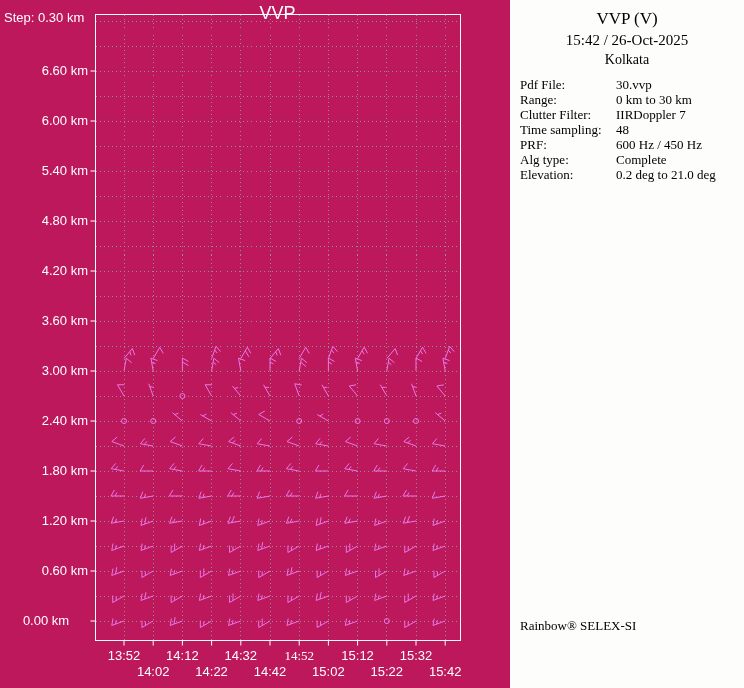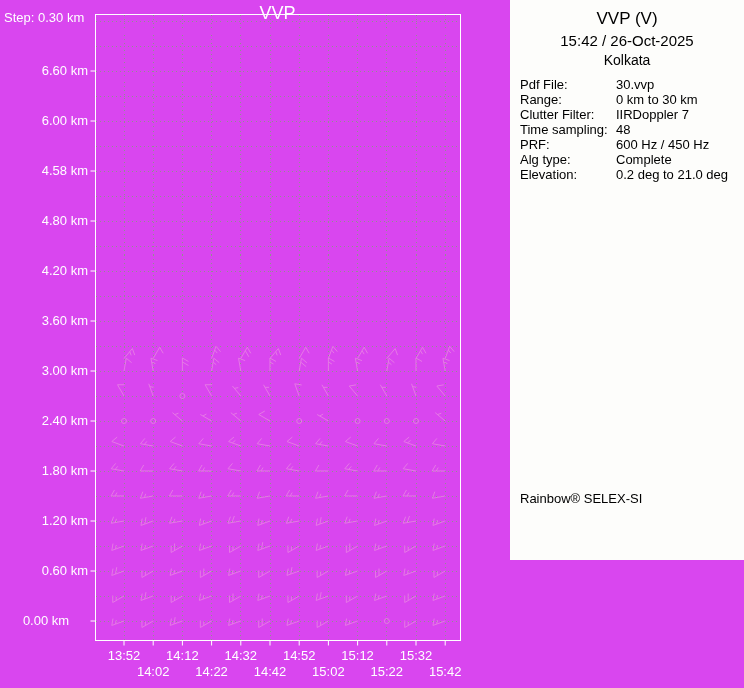--- a/index.html
+++ b/index.html
@@ -1,26 +1,26 @@
 <!DOCTYPE html>
 <html><head>
 <meta charset="utf-8">
 <style>
   html,body{margin:0;padding:0;background:#000;}
-  #app{position:relative;width:744px;height:688px;background:#d946ef;overflow:hidden;
+  #app{position:relative;width:744px;height:688px;background:#be185d;overflow:hidden;
        font-family:"Liberation Sans",sans-serif;}
   .plot-title{position:absolute;left:95px;top:3px;width:365px;text-align:center;
               color:#fff;font-size:18px;}
   .step-label{position:absolute;left:4px;top:10px;color:#fff;font-size:13px;}
   .y-label{position:absolute;left:4px;width:84px;text-align:right;color:#fff;
            font-size:13px;line-height:16px;}
   .x-label{position:absolute;width:48px;text-align:center;color:#fff;font-size:13px;}
   #plot-svg{position:absolute;left:0;top:0;}
-  #side-panel{position:absolute;left:510px;top:0;width:234px;height:560px;
-              background:#fdfdfb;color:#000;}
+  #side-panel{position:absolute;left:510px;top:0;width:234px;height:688px;
+              background:#fdfdfb;color:#000;font-family:Liberation Serif, serif;}
   .panel-title{font-size:17px;text-align:center;margin-top:9px;}
   .panel-subtitle{font-size:15px;text-align:center;margin-top:3px;}
   .panel-city{font-size:14px;text-align:center;margin-top:3px;}
   #panel-fields{margin:9px 0 0 10px;font-size:13px;}
   .field-row{display:flex;line-height:15px;}
   .field-label{width:96px;flex:none;}
   .field-value{flex:1;}
   .panel-footer{position:absolute;left:10px;bottom:54px;font-size:13px;}
 </style>
 </head>
@@ -467,36 +467,36 @@
       <line x1="436.7427664129268" y1="624.0781812899311" x2="437.43735912359455" y2="620.1389502778823" stroke="#e678e6" stroke-width="1"></line>
     </svg>
 
   <div class="step-label">Step: 0.30 km</div>
 
   <div class="plot-title">VVP</div>
 
   <div id="y-axis">
       <div class="y-label" style="top: 63px;">6.60 km</div>
       <div class="y-label" style="top: 113px;">6.00 km</div>
-      <div class="y-label" style="top: 163px;">4.58 km</div>
+      <div class="y-label" style="top: 163px;">5.40 km</div>
       <div class="y-label" style="top: 213px;">4.80 km</div>
       <div class="y-label" style="top: 263px;">4.20 km</div>
       <div class="y-label" style="top: 313px;">3.60 km</div>
       <div class="y-label" style="top: 363px;">3.00 km</div>
       <div class="y-label" style="top: 413px;">2.40 km</div>
       <div class="y-label" style="top: 463px;">1.80 km</div>
       <div class="y-label" style="top: 513px;">1.20 km</div>
       <div class="y-label" style="top: 563px;">0.60 km</div>
       <div class="y-label" style="top: 613px; text-align: center;">0.00 km</div>
     </div>
   <div id="x-axis">
       <div class="x-label" style="left: 100px; top: 648px;">13:52</div>
       <div class="x-label" style="left: 158.4px; top: 648px;">14:12</div>
       <div class="x-label" style="left: 216.8px; top: 648px;">14:32</div>
-      <div class="x-label" style="left: 275.2px; top: 648px;">14:52</div>
+      <div class="x-label" style="left: 275.2px; top: 648px; font-family: Liberation Serif, serif;">14:52</div>
       <div class="x-label" style="left: 333.6px; top: 648px;">15:12</div>
       <div class="x-label" style="left: 392px; top: 648px;">15:32</div>
       <div class="x-label" style="left: 129.2px; top: 664px;">14:02</div>
       <div class="x-label" style="left: 187.6px; top: 664px;">14:22</div>
       <div class="x-label" style="left: 246px; top: 664px;">14:42</div>
       <div class="x-label" style="left: 304.4px; top: 664px;">15:02</div>
       <div class="x-label" style="left: 362.8px; top: 664px;">15:22</div>
       <div class="x-label" style="left: 421.2px; top: 664px;">15:42</div>
     </div>
 

